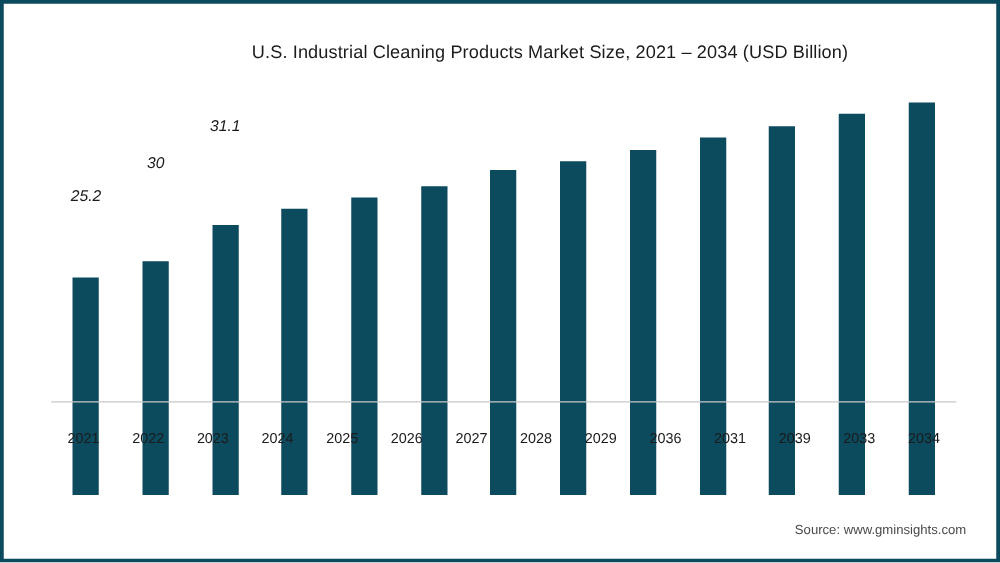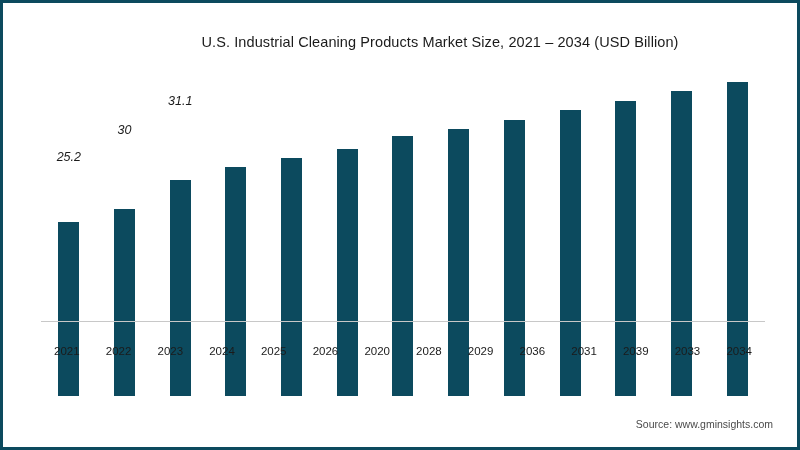--- a/index.html
+++ b/index.html
@@ -182,21 +182,21 @@
 
   <div id="axis-line" style="left:38px"></div>
 
   <div id="x-ticks">
     <div class="tick">2021</div>
     <div class="tick">2022</div>
     <div class="tick">2023</div>
     <div class="tick">2024</div>
     <div class="tick">2025</div>
     <div class="tick">2026</div>
-    <div class="tick">2020</div>
+    <div class="tick">2027</div>
     <div class="tick">2028</div>
     <div class="tick">2029</div>
     <div class="tick">2036</div>
     <div class="tick">2031</div>
     <div class="tick">2039</div>
     <div class="tick">2033</div>
     <div class="tick">2034</div>
   </div>
 
   <div id="source">Source: www.gminsights.com</div>

